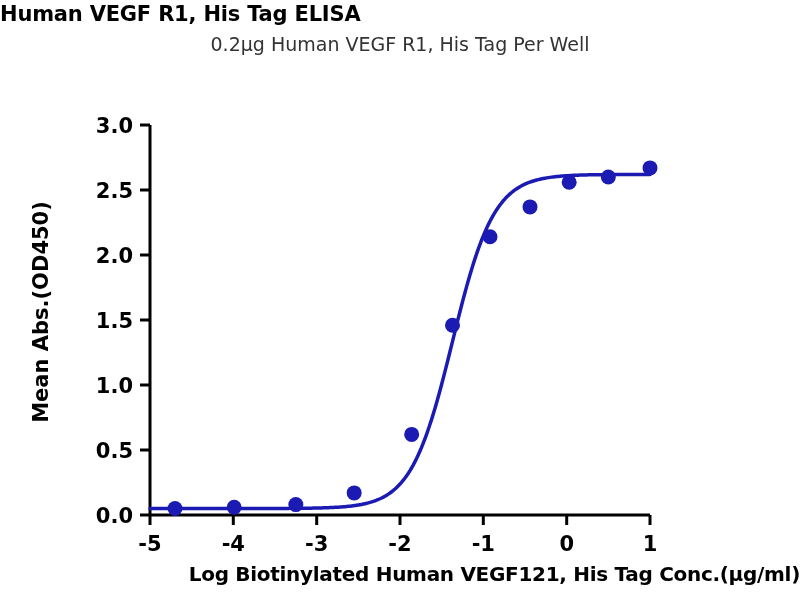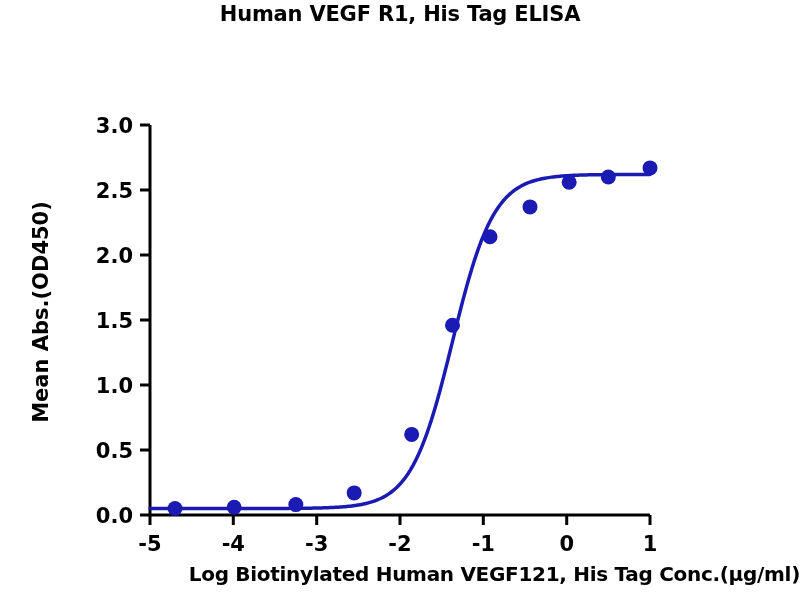--- a/index.html
+++ b/index.html
@@ -16,21 +16,21 @@
   #chart-root {
     position: relative;
     width: 800px;
     height: 600px;
   }
   .title {
     position: absolute;
     left: 0;
     top: 2px;
     width: 800px;
-    text-align: center;
+    text-align: left;
     font-size: 21px;
     font-weight: bold;
     color: #000000;
     letter-spacing: -0.2px;
   }
   .subtitle {
     position: absolute;
     left: 0;
     top: 33px;
     width: 800px;
@@ -73,20 +73,21 @@
     font-weight: bold;
     fill: #000000;
   }
 </style>
 </head>
 <body>
 
 <div id="chart-root">
 
   <div class="title">Human VEGF R1, His Tag ELISA</div>
+  <div class="subtitle">0.2µg Human VEGF R1, His Tag Per Well</div>
 
   <div class="ylabel">Mean Abs.(OD450)</div>
   <div class="xlabel">Log Biotinylated Human VEGF121, His Tag Conc.(µg/ml)</div>
 
   <svg class="plot" width="800" height="600">
 
     <line x1="150" y1="125" x2="150" y2="515" stroke="#000000" stroke-width="3"></line>
     <line x1="150" y1="515" x2="650" y2="515" stroke="#000000" stroke-width="3"></line>
 
     <g>

